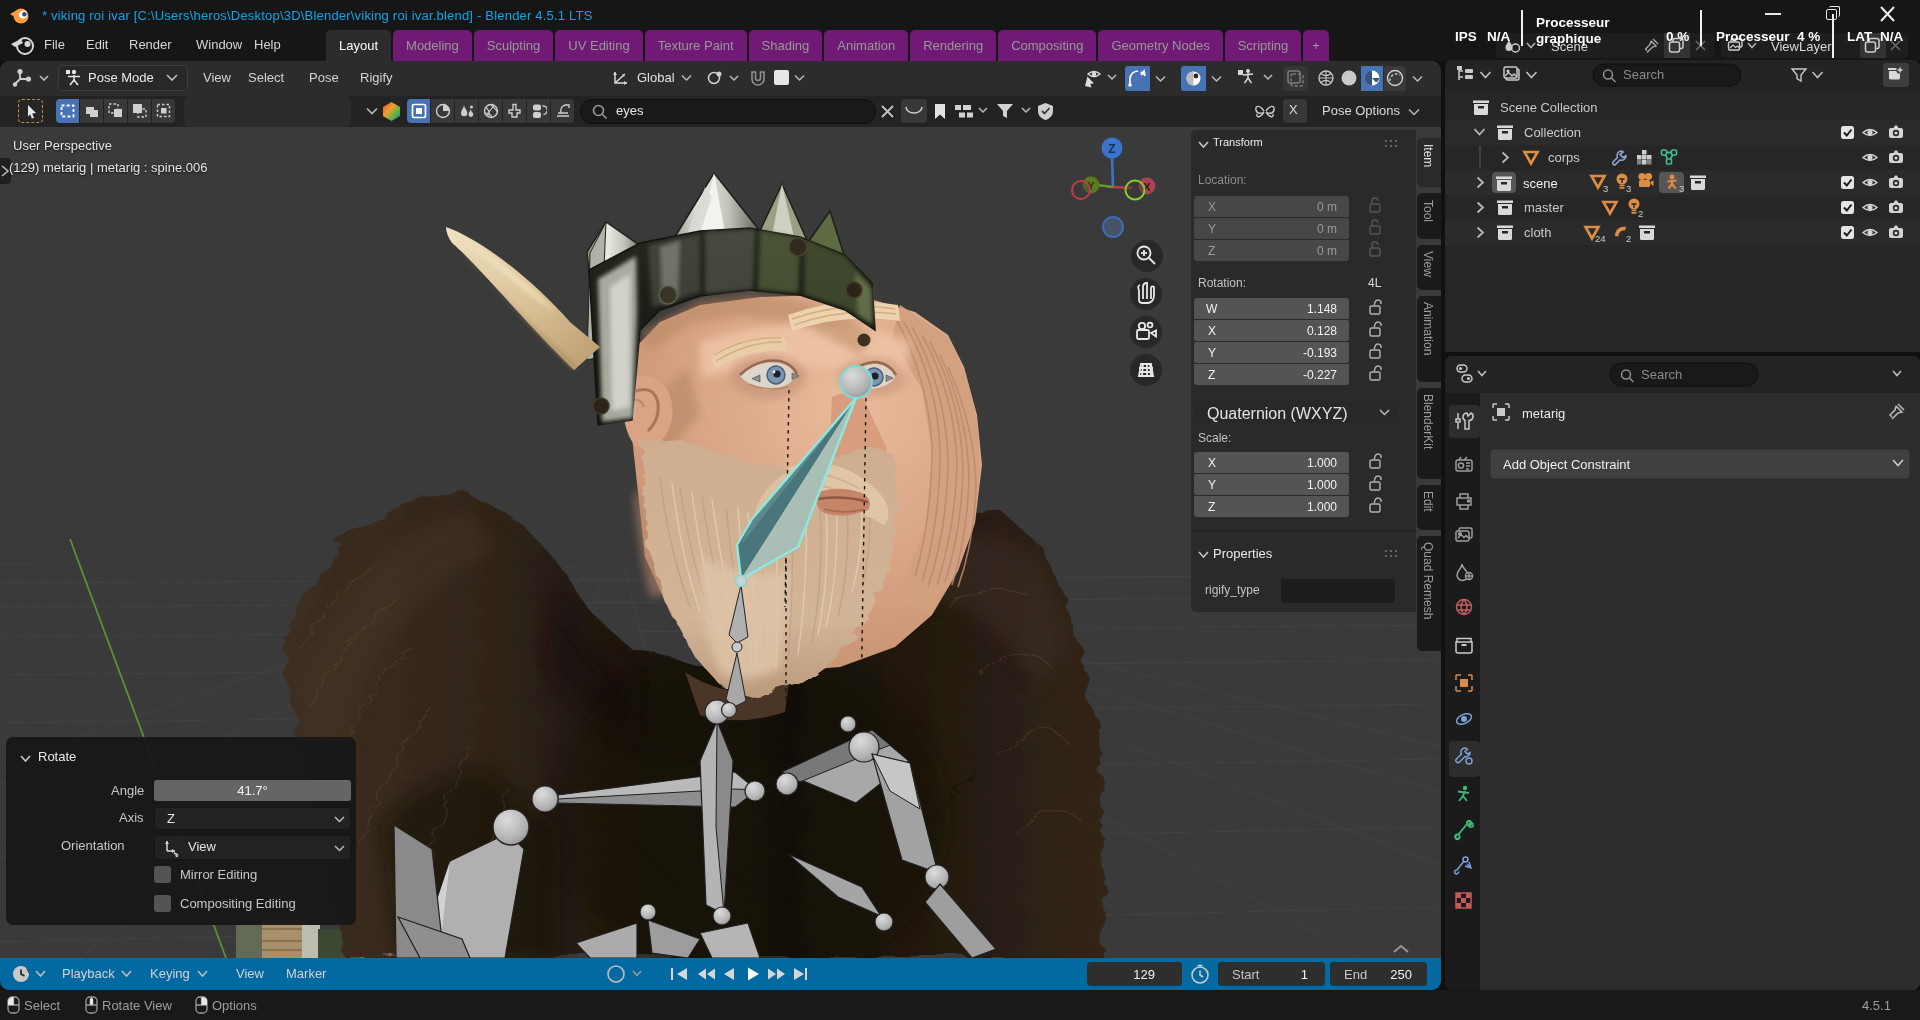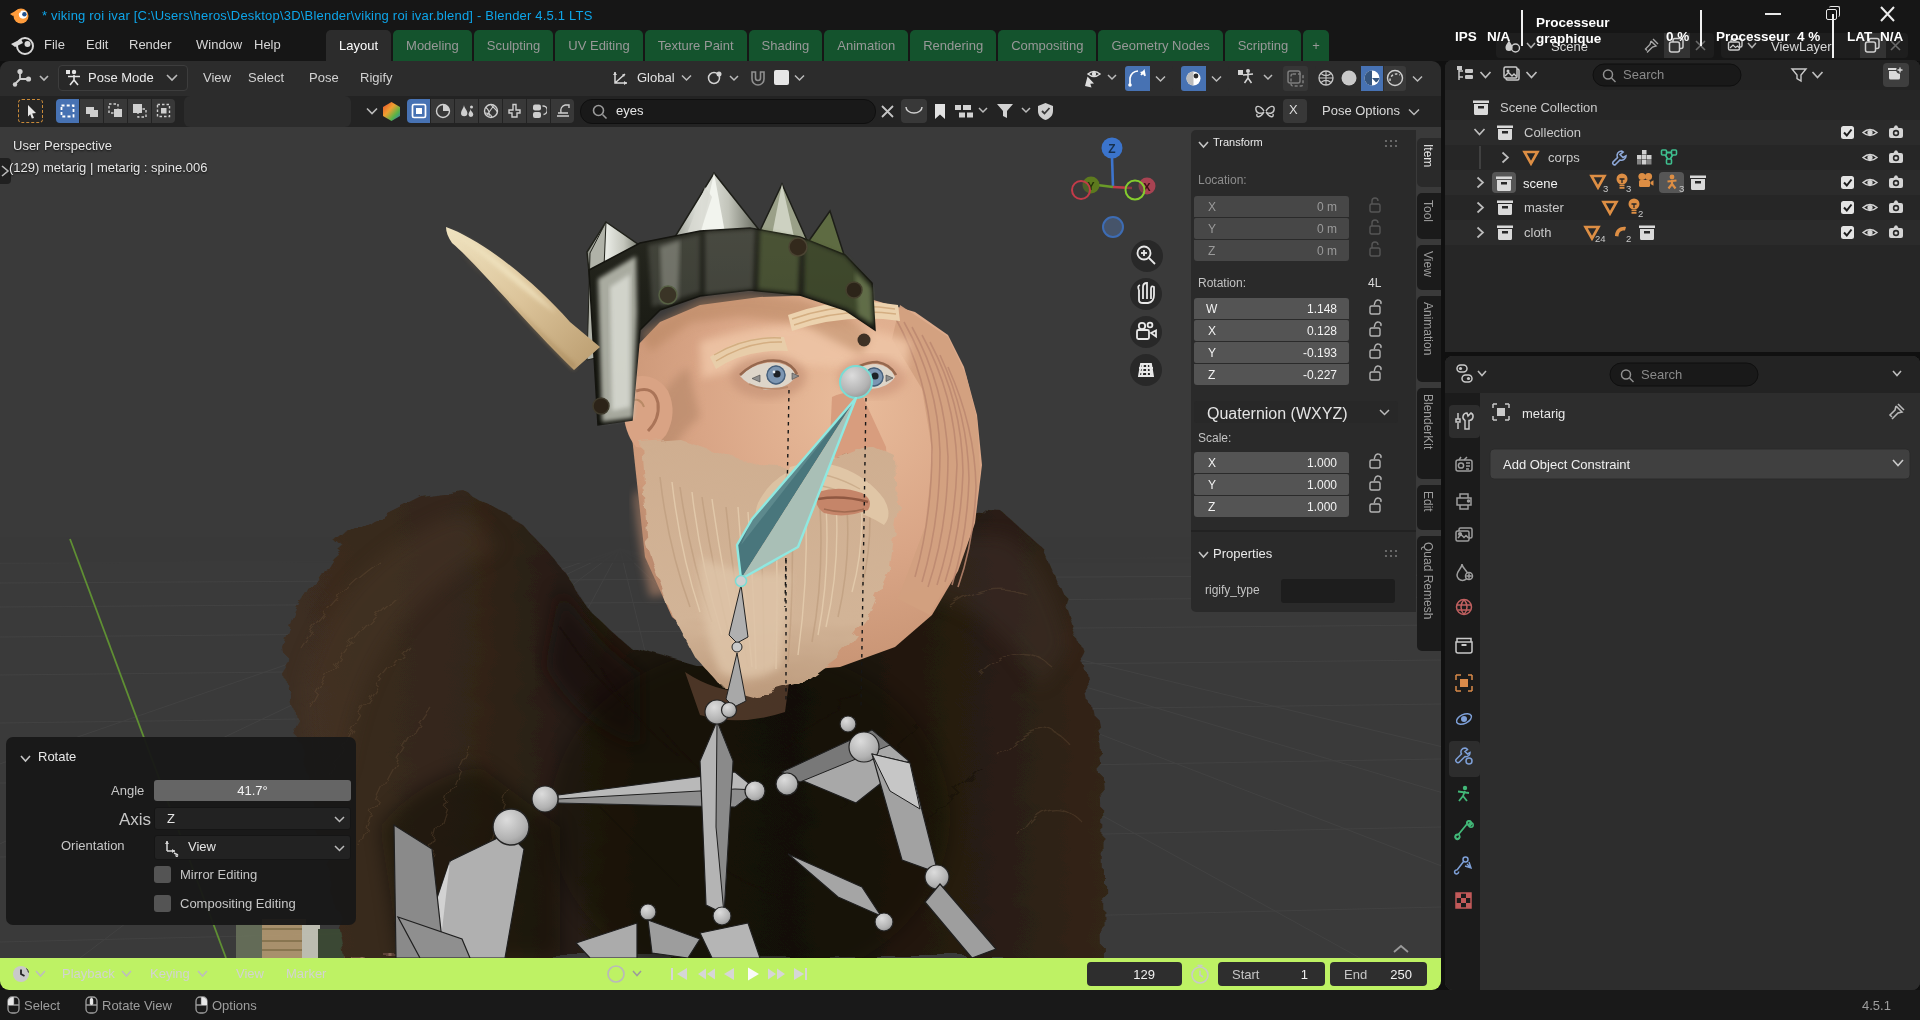--- a/index.html
+++ b/index.html
@@ -2,41 +2,41 @@
 <html><head><meta charset="utf-8"><title>b</title><style>
 *{margin:0;padding:0;box-sizing:border-box}
 html,body{width:1920px;height:1020px;background:#101010;font-family:"Liberation Sans",sans-serif;overflow:hidden}
 body{position:relative}
 .abs{position:absolute}
 
 #titlebar{left:0;top:0;width:1920px;height:30px;background:#161616}
 #title-text{left:42px;top:8px;font-size:13px;color:#0ea5e9;letter-spacing:.2px}
 #menubar{left:0;top:30px;width:1920px;height:31px;background:#161616}
 .menu-item{position:absolute;top:37px;font-size:13px;color:#d6d6d6}
-.tab{position:absolute;top:0;height:31px;line-height:31px;font-size:13px;color:#989898;background:#14532d;padding:0 13px;border-radius:5px 5px 0 0}
+.tab{position:absolute;top:0;height:31px;line-height:31px;font-size:13px;color:#989898;background:#701a75;padding:0 13px;border-radius:5px 5px 0 0}
 .tab.active{background:#2c2c2c;color:#fdfdfd}
 
 .winbtn{position:absolute;top:0;height:30px;width:46px}
 
 #row1{left:0;top:61px;width:1441px;height:35px;background:#2c2c2c;border-radius:9px 9px 0 0}
 #row2{left:0;top:96px;width:1441px;height:31px;background:#232323}
 .h-menu{position:absolute;top:9px;font-size:13px;color:#d2d2d2}
 
 #viewport{left:0;top:127px;width:1441px;height:831px;background:#3a3a3a;overflow:hidden}
 
 #npanel{left:1191px;top:130px;width:225px;height:482px;background:rgba(42,42,42,.96);border-radius:5px 0 0 5px}
 .np-field{position:absolute;background:#545454;border-radius:2px;height:21px;font-size:12px;color:#f2f2f2}
 .np-label{position:absolute;font-size:12px;color:#c3c3c3}
 
 #rotpanel{left:6px;top:737px;width:350px;height:188px;background:rgba(23,23,23,.95);border-radius:7px}
 
 #outliner{left:1445px;top:60px;width:475px;height:292px;background:#262626;border-radius:8px 8px 0 0;overflow:hidden}
 #properties{left:1445px;top:356px;width:475px;height:634px;background:#2d2d2d;border-radius:8px;overflow:hidden}
 
-#timeline{left:0;top:958px;width:1441px;height:32px;background:#bef264;border-radius:0 0 9px 9px}
+#timeline{left:0;top:958px;width:1441px;height:32px;background:#0369a1;border-radius:0 0 9px 9px}
 #statusbar{left:0;top:990px;width:1920px;height:30px;background:#191919}
 #stats{left:1447px;top:6px;width:473px;height:48px;color:#fff;font-weight:bold;font-size:13.5px}
 .sep{position:absolute;width:2px;background:#f0f0f0}
 </style></head><body>
 
 <div class="abs" id="titlebar"></div>
 <svg class="abs" style="left:9px;top:6px" width="22" height="19" viewBox="0 0 22 19">
  <circle cx="12" cy="10" r="7.5" fill="#ff9c3c"></circle>
     <circle cx="14" cy="8.6" r="4.1" fill="#fff"></circle>
     <circle cx="15.4" cy="8.2" r="2.2" fill="#23518d"></circle>
@@ -868,21 +868,21 @@
 <div class="abs" style="left:1421px;top:542px;font-size:12px;color:#9d9d9d;writing-mode:vertical-rl">Quad Remesh</div>
 
 <div class="abs" id="rotpanel">
   <svg class="abs" style="left:14px;top:17px" width="11" height="9">
       <path d="M1 2 l4.5 5 l4.5 -5" stroke="#c5c5c5" stroke-width="1.6" fill="none"></path>
     </svg>
   <div class="abs" style="left:32px;top:12px;font-size:13px;color:#e8e8e8">Rotate</div>
   <div class="abs" style="left:105px;top:46px;font-size:13px;color:#c6c6c6">Angle</div>
   <div class="abs" style="left:148px;top:43px;width:197px;height:21px;background:#656565;border-radius:3px"></div>
   <div class="abs" style="left:148px;top:46px;width:197px;text-align:center;font-size:13px;color:#f4f4f4">41.7°</div>
-  <div class="abs" style="left:113px;top:73px;font-size:17px;color:#c6c6c6">Axis</div>
+  <div class="abs" style="left:113px;top:73px;font-size:13px;color:#c6c6c6">Axis</div>
   <div class="abs" style="left:148px;top:70px;width:197px;height:23px;background:#222;border:1px solid #151515;border-radius:3px"></div>
   <div class="abs" style="left:161px;top:74px;font-size:13px;color:#e4e4e4">Z</div>
   <svg class="abs" style="left:328px;top:79px" width="11" height="8">
       <path d="M1 1 l4.5 4.5 l4.5 -4.5" stroke="#bbb" stroke-width="1.5" fill="none"></path>
     </svg>
   <div class="abs" style="left:55px;top:101px;font-size:13px;color:#c6c6c6">Orientation</div>
   <div class="abs" style="left:148px;top:98px;width:197px;height:25px;background:#222;border:1px solid #151515;border-radius:3px"></div>
   <svg class="abs" style="left:157px;top:102px" width="18" height="18" viewBox="0 0 18 18">
     <path d="M4 2 V12 M4 12 H12" stroke="#d8d8d8" stroke-width="1.5" fill="none"></path>
     <path d="M4 2 l-2 3 h4 z M12 12 l-3 -2 v4 z" fill="#d8d8d8"></path>

